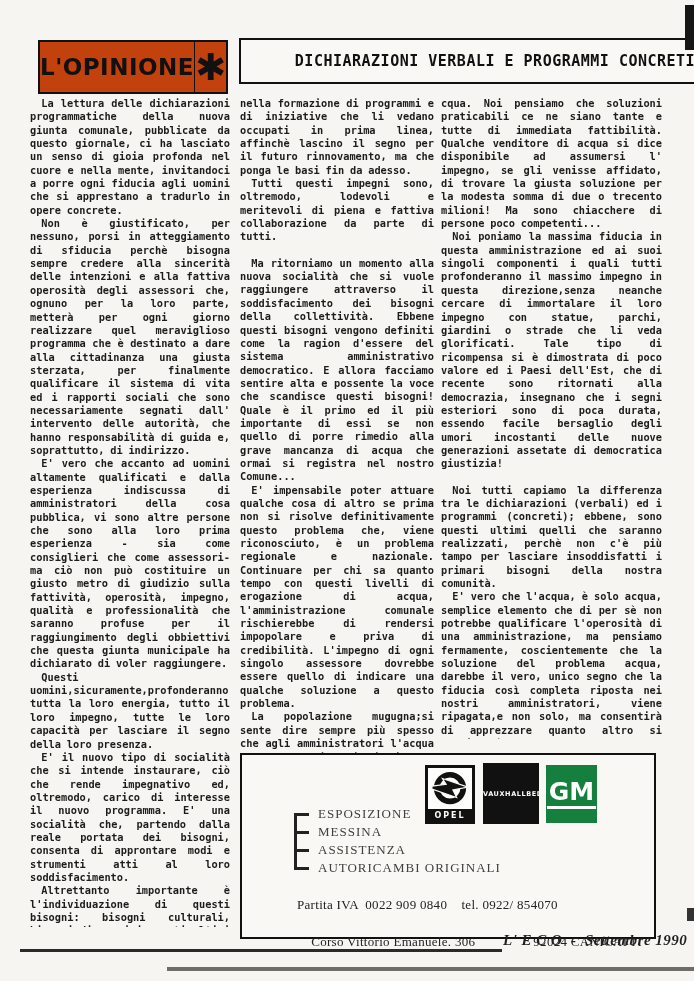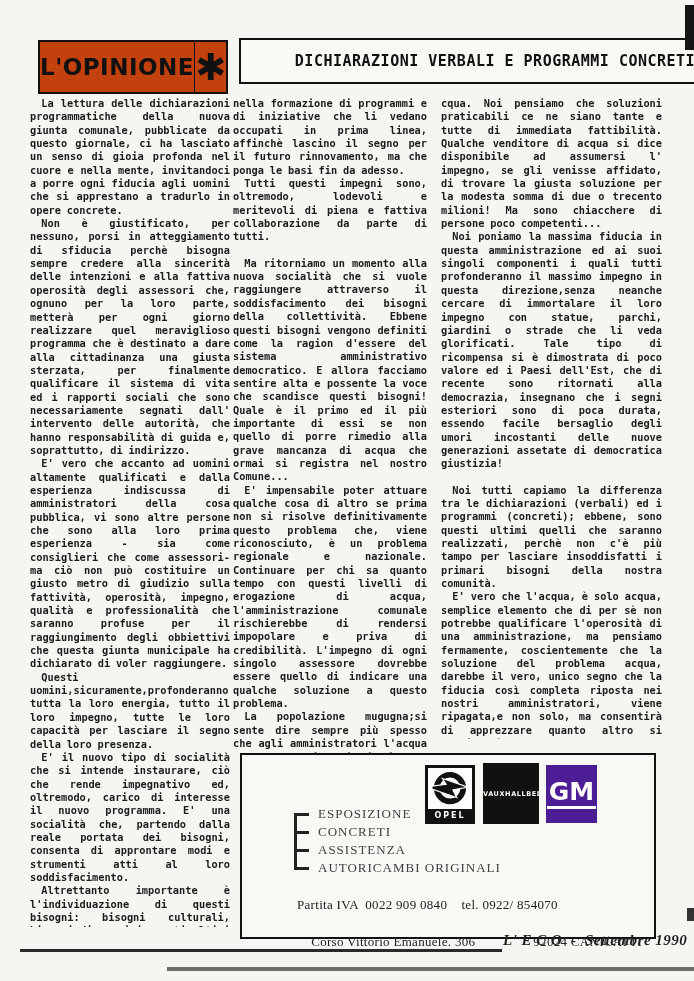--- a/index.html
+++ b/index.html
@@ -42,21 +42,21 @@
   .col{
     top:97px;overflow:hidden;
     font-size:10.3px;line-height:13.35px;font-weight:700;
     text-align:justify;color:#1c1c1c;
     hyphens:auto;-webkit-hyphens:auto;word-spacing:-0.4px;
   }
   .col p{margin:0;}
   .col p.ind{text-indent:1.1em;}
   .col p.gap{margin-top:13px;}
   #col-1{left:30px;width:200px;height:830px;}
-  #col-2{left:233px;width:194px;height:658px;}
+  #col-2{left:240px;width:194px;height:658px;}
   #col-3{left:441px;width:221px;height:642px;}
 
   
   .ad-box{
     left:240px;top:753px;width:412px;height:182px;
     border:2px solid #111;background:#f9f8f5;
   }
   .logo{position:absolute;box-sizing:border-box;}
   .logo-opel{
     left:183px;top:10px;width:50px;height:59px;background:#fdfdfb;
@@ -71,21 +71,21 @@
   .logo-vauxhall{
     left:241px;top:8px;width:56px;height:61px;background:#111;
     display:flex;flex-direction:row;align-items:center;color:#fdfdfb;
   }
   .logo-vauxhall svg{margin-top:4px;}
   .vx-line{
     font-family:"DejaVu Sans",sans-serif;font-size:6.5px;font-weight:700;
     letter-spacing:.6px;line-height:8px;
   }
   .logo-gm{
-    left:304px;top:10px;width:51px;height:58px;background:#4c1d95;
+    left:304px;top:10px;width:51px;height:58px;background:#15803d;
     display:flex;align-items:center;justify-content:center;
   }
   .gm-text{
     color:#fdfdfb;font-family:"DejaVu Sans",sans-serif;font-weight:700;font-size:25px;
     border-bottom:3px solid #fdfdfb;line-height:1.05;padding:0 2px 1px 2px;
   }
 
   .services{
     position:absolute;left:52px;top:50px;margin:0;padding:0 0 0 0;list-style:none;
     font-family:"Liberation Serif","DejaVu Serif",serif;
@@ -186,21 +186,21 @@
     <div class="vx-line">VAUXHALL</div>
     <div class="vx-line">BEDFORD</div>
   </div>
 
   <div class="logo logo-gm">
     <div class="gm-text">GM</div>
   </div>
 
   <ul class="services">
     <li>ESPOSIZIONE</li>
-    <li>CONCRETI</li>
+    <li>MESSINA</li>
     <li>ASSISTENZA</li>
     <li>AUTORICAMBI ORIGINALI</li>
   </ul>
 
 
   <div class="ad-line" id="vat-line">Partita IVA  0022 909 0840    tel. 0922/ 854070</div>
 
   <div class="ad-line" id="address-line">
     <span>Corso Vittorio Emanuele. 306</span><span class="right-part">92024 CANICATTI</span>
   </div>

